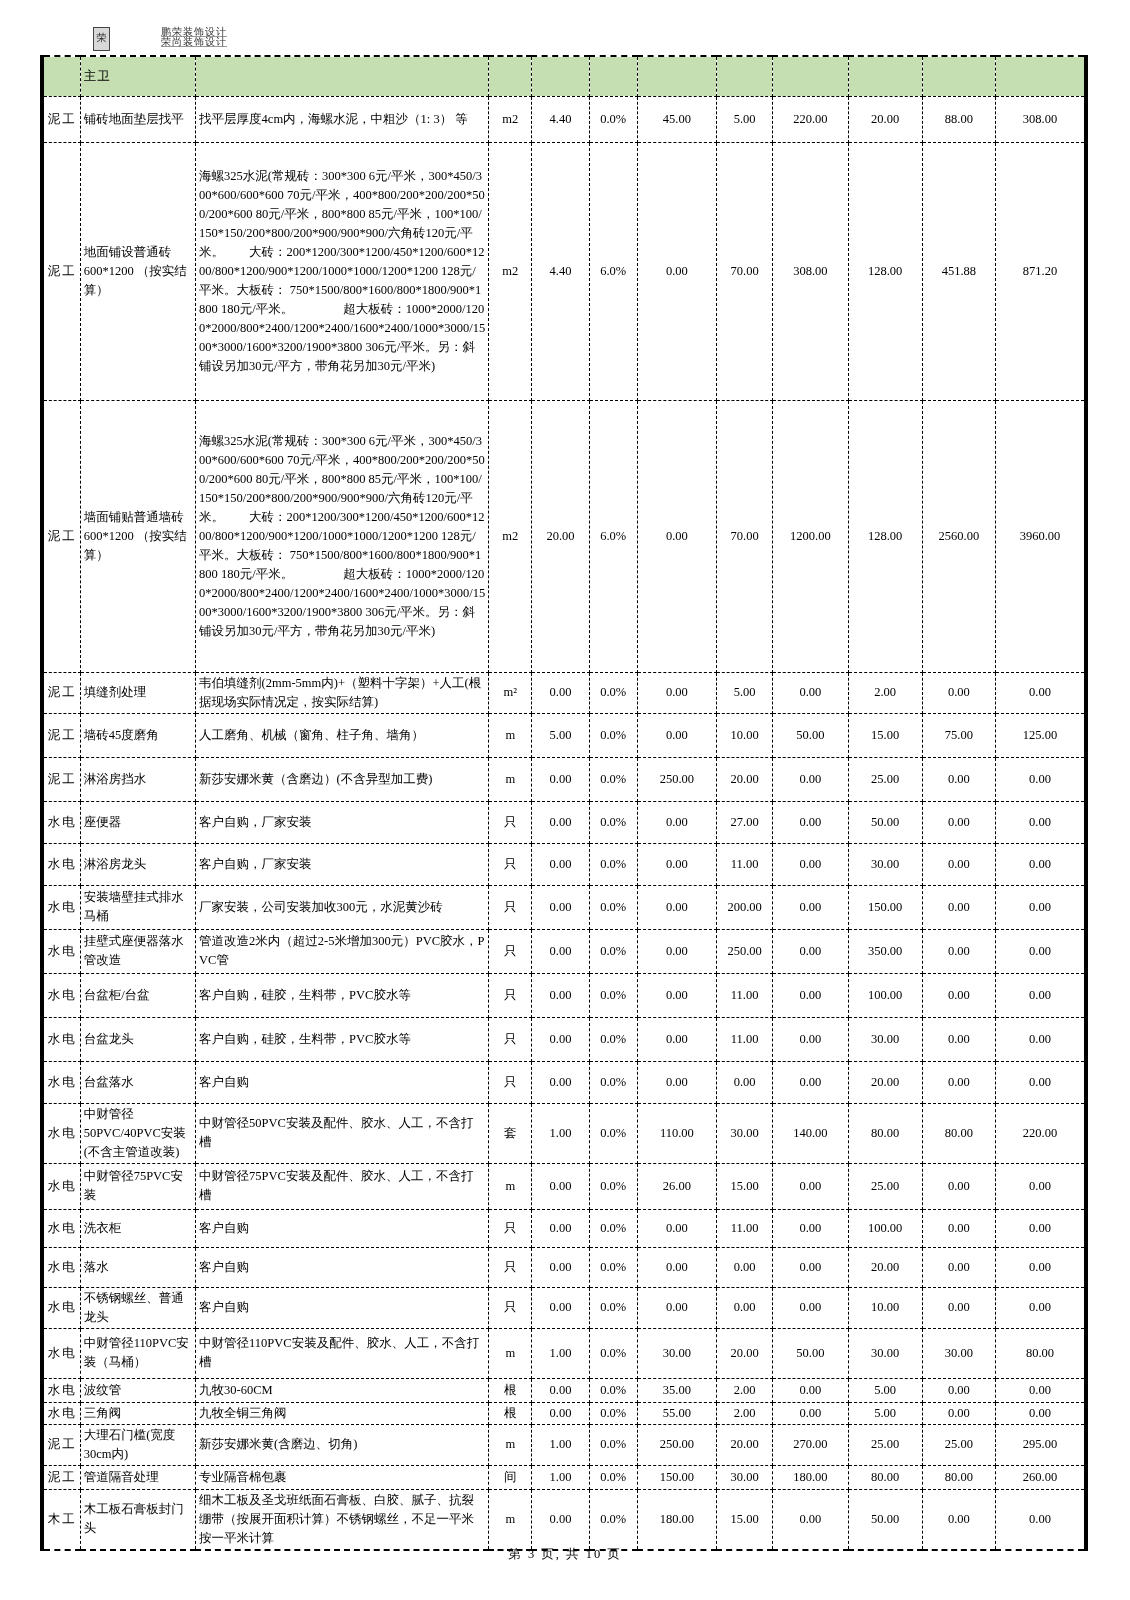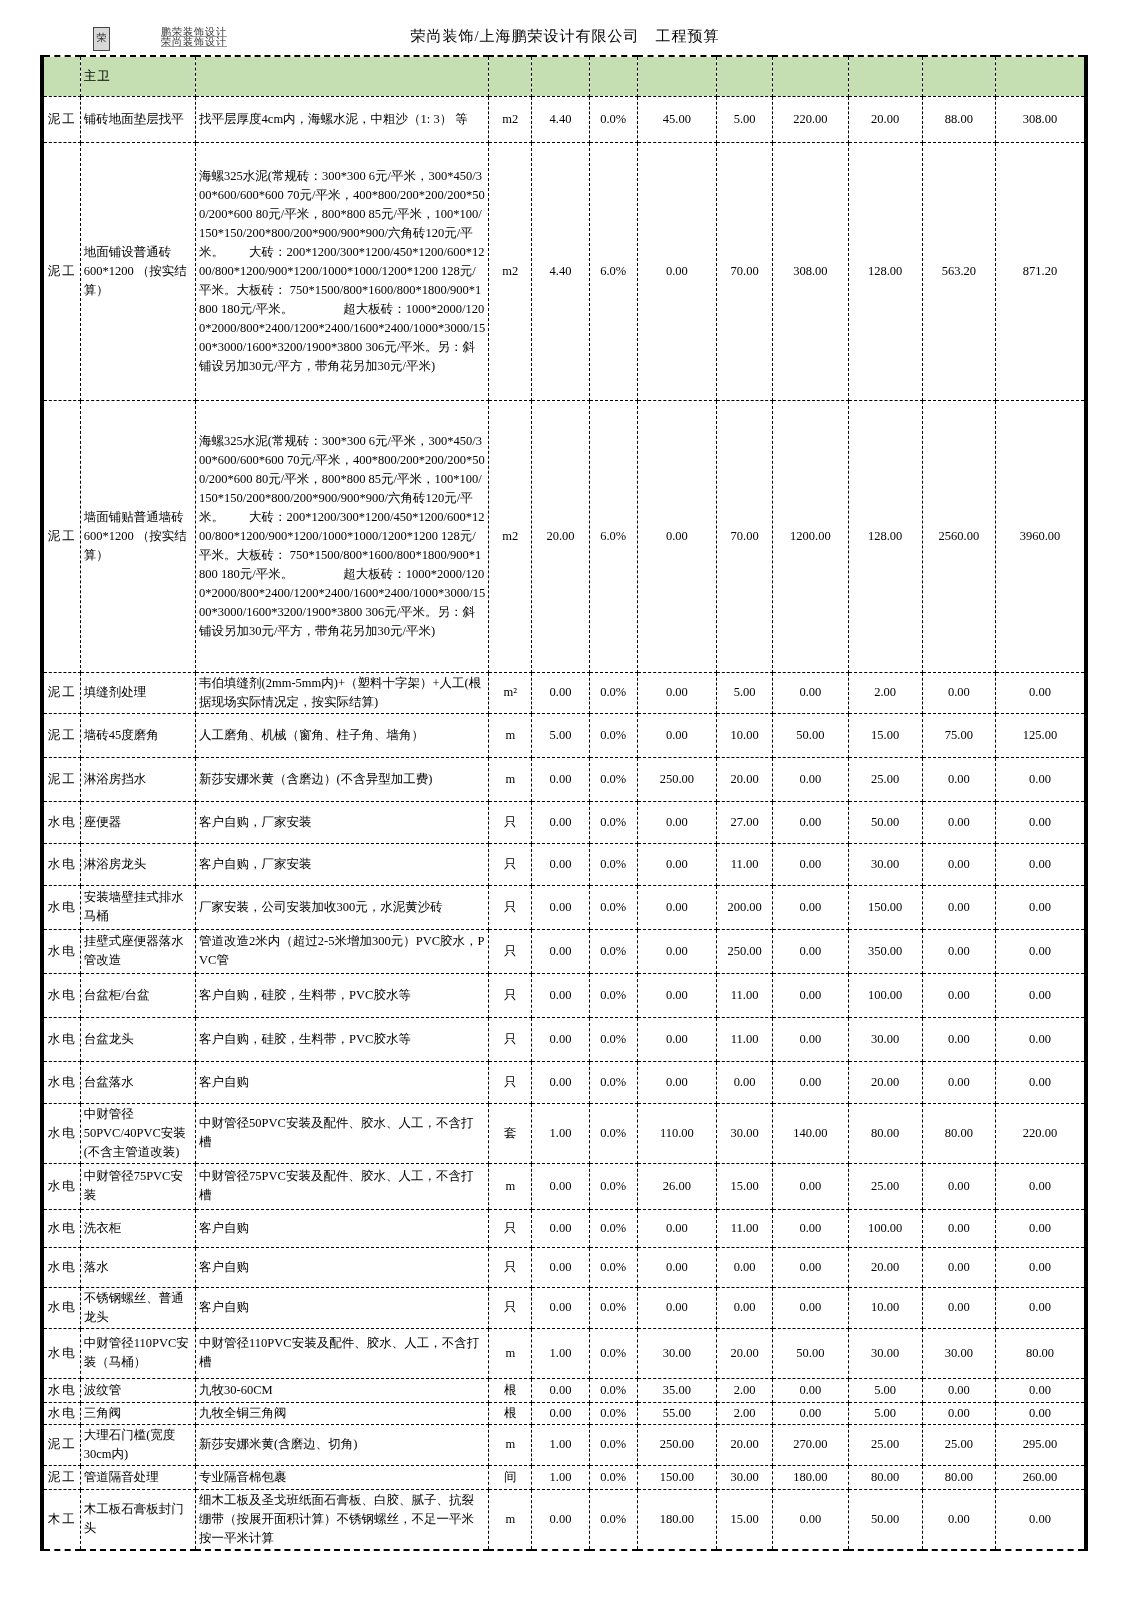--- a/index.html
+++ b/index.html
@@ -66,21 +66,20 @@
 <div class="page">
 
   <div class="logo">
     <div class="logo-mark">荣</div>
     <div class="logo-text">
       <div>鹏荣装饰设计</div>
       <div>荣尚装饰设计</div>
     </div>
   </div>
 
-  <div class="title">荣尚装饰/上海鹏荣设计有限公司　工程预算</div>
 
   <table class="budget">
     <colgroup>
       <col style="width:38px">
         <col style="width:115px">
         <col style="width:292px">
       <col style="width:43px">
         <col style="width:57px">
         <col style="width:48px">
       <col style="width:79px">
@@ -124,21 +123,21 @@
           <td class="c-category">泥工</td>
           <td class="c-item">地面铺设普通砖600*1200 （按实结算）</td>
           <td class="c-desc">海螺325水泥(常规砖：300*300 6元/平米，300*450/300*600/600*600 70元/平米，400*800/200*200/200*500/200*600 80元/平米，800*800 85元/平米，100*100/150*150/200*800/200*900/900*900/六角砖120元/平米。　　大砖：200*1200/300*1200/450*1200/600*1200/800*1200/900*1200/1000*1000/1200*1200 128元/平米。大板砖： 750*1500/800*1600/800*1800/900*1800 180元/平米。　　　　超大板砖：1000*2000/1200*2000/800*2400/1200*2400/1600*2400/1000*3000/1500*3000/1600*3200/1900*3800 306元/平米。另：斜铺设另加30元/平方，带角花另加30元/平米)</td>
           <td class="c-unit">m2</td>
           <td class="c-qty">4.40</td>
           <td class="c-pct">6.0%</td>
           <td class="c-price1">0.00</td>
           <td class="c-price2">70.00</td>
           <td class="c-amount1">308.00</td>
           <td class="c-price3">128.00</td>
-          <td class="c-amount2">563.20</td>
+          <td class="c-amount2">451.88</td>
           <td class="c-total">871.20</td>
         </tr>
         <tr style="height: 272px;">
           <td class="c-category">泥工</td>
           <td class="c-item">墙面铺贴普通墙砖600*1200 （按实结算）</td>
           <td class="c-desc">海螺325水泥(常规砖：300*300 6元/平米，300*450/300*600/600*600 70元/平米，400*800/200*200/200*500/200*600 80元/平米，800*800 85元/平米，100*100/150*150/200*800/200*900/900*900/六角砖120元/平米。　　大砖：200*1200/300*1200/450*1200/600*1200/800*1200/900*1200/1000*1000/1200*1200 128元/平米。大板砖： 750*1500/800*1600/800*1800/900*1800 180元/平米。　　　　超大板砖：1000*2000/1200*2000/800*2400/1200*2400/1600*2400/1000*3000/1500*3000/1600*3200/1900*3800 306元/平米。另：斜铺设另加30元/平方，带角花另加30元/平米)</td>
           <td class="c-unit">m2</td>
           <td class="c-qty">20.00</td>
           <td class="c-pct">6.0%</td>
           <td class="c-price1">0.00</td>
@@ -438,14 +437,15 @@
           <td class="c-price1">180.00</td>
           <td class="c-price2">15.00</td>
           <td class="c-amount1">0.00</td>
           <td class="c-price3">50.00</td>
           <td class="c-amount2">0.00</td>
           <td class="c-total">0.00</td>
         </tr>
       </tbody>
   </table>
 
+  <div class="footer">第 3 页, 共 10 页</div>
 
 </div>
 
 </body></html>

